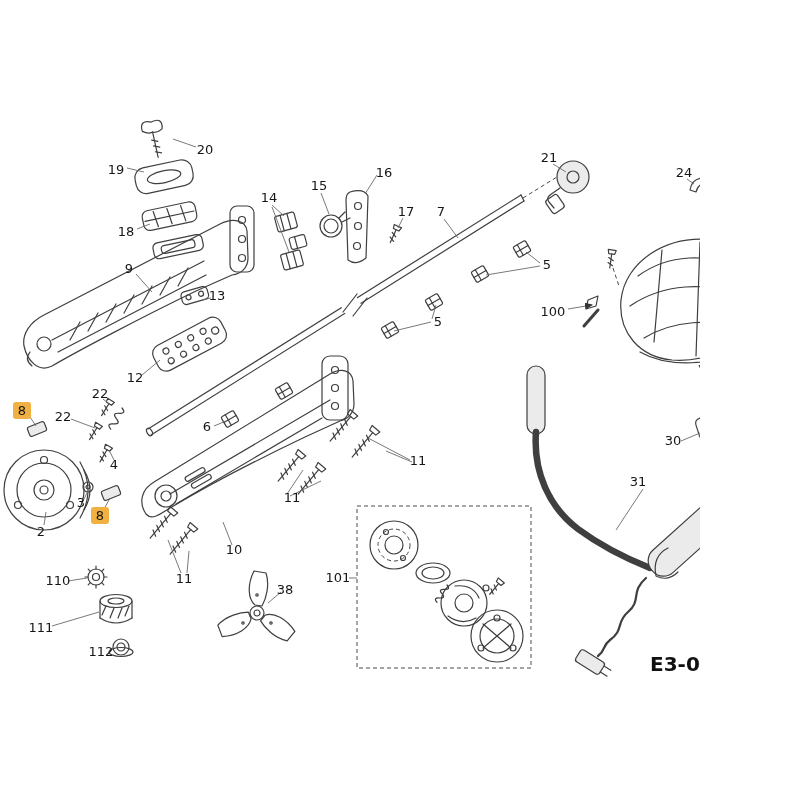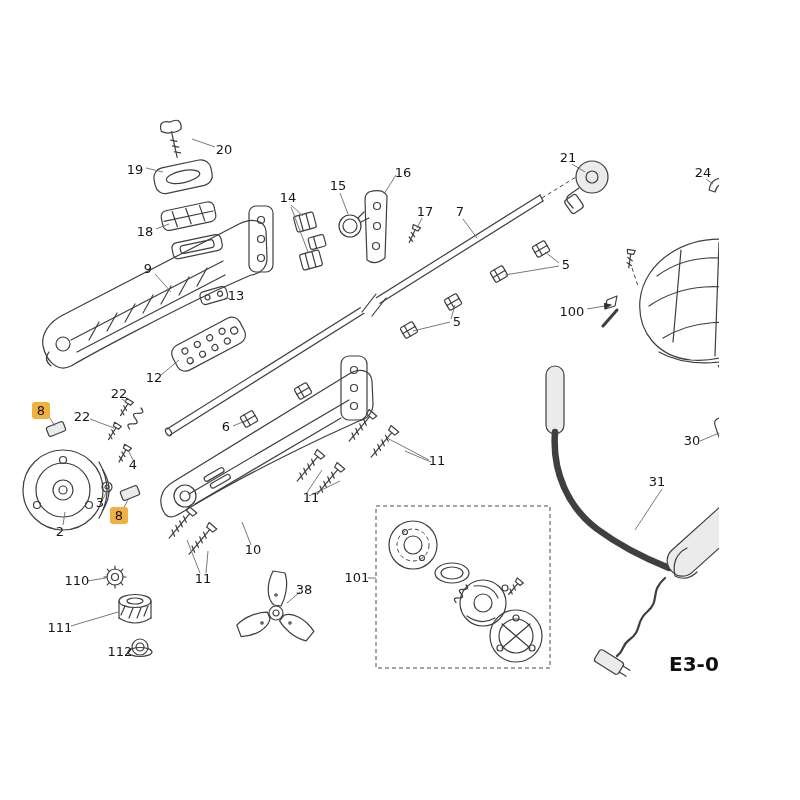--- a/index.html
+++ b/index.html
@@ -1,17 +1,17 @@
 <!DOCTYPE html>
 <html><head>
 <meta charset="utf-8">
 <style>
   html,body{margin:0;padding:0;background:#ffffff;}
   .stage{width:700px;height:800px;background:#ffffff;position:relative;overflow:hidden;
-         font-family:"DejaVu Sans",sans-serif;padding-left:19px;}
+         font-family:"DejaVu Sans",sans-serif;}
   svg{display:block;}
   .part{stroke:#3f3f3f;stroke-width:1.2;fill:none;stroke-linecap:round;stroke-linejoin:round;}
   .partF{stroke:#3f3f3f;stroke-width:1.2;fill:#ebebeb;stroke-linejoin:round;}
   .partD{stroke:#4a4a4a;stroke-width:1;fill:none;stroke-dasharray:4 3;}
   .w2{stroke-width:2.2;}
   .w3{stroke-width:3;}
   .w7{stroke-width:6.5;}
   .leader{stroke:#6a6a6a;stroke-width:0.9;fill:none;}
   .lbl{font:13px "DejaVu Sans",sans-serif;fill:#161616;text-anchor:middle;}
   .hl{stroke:none;}

